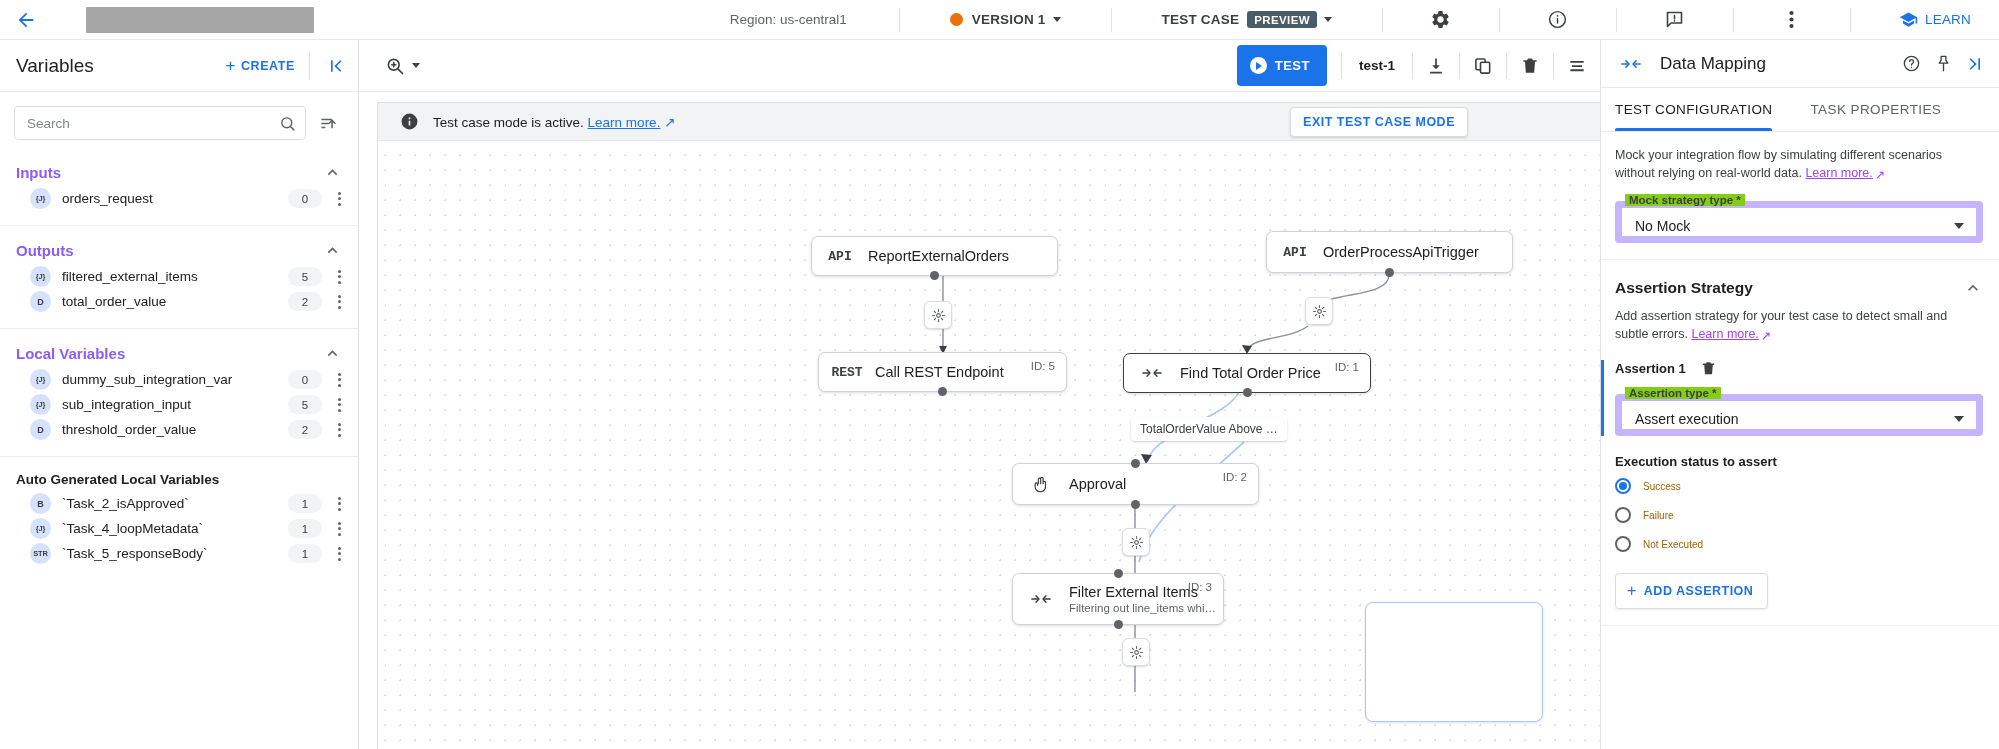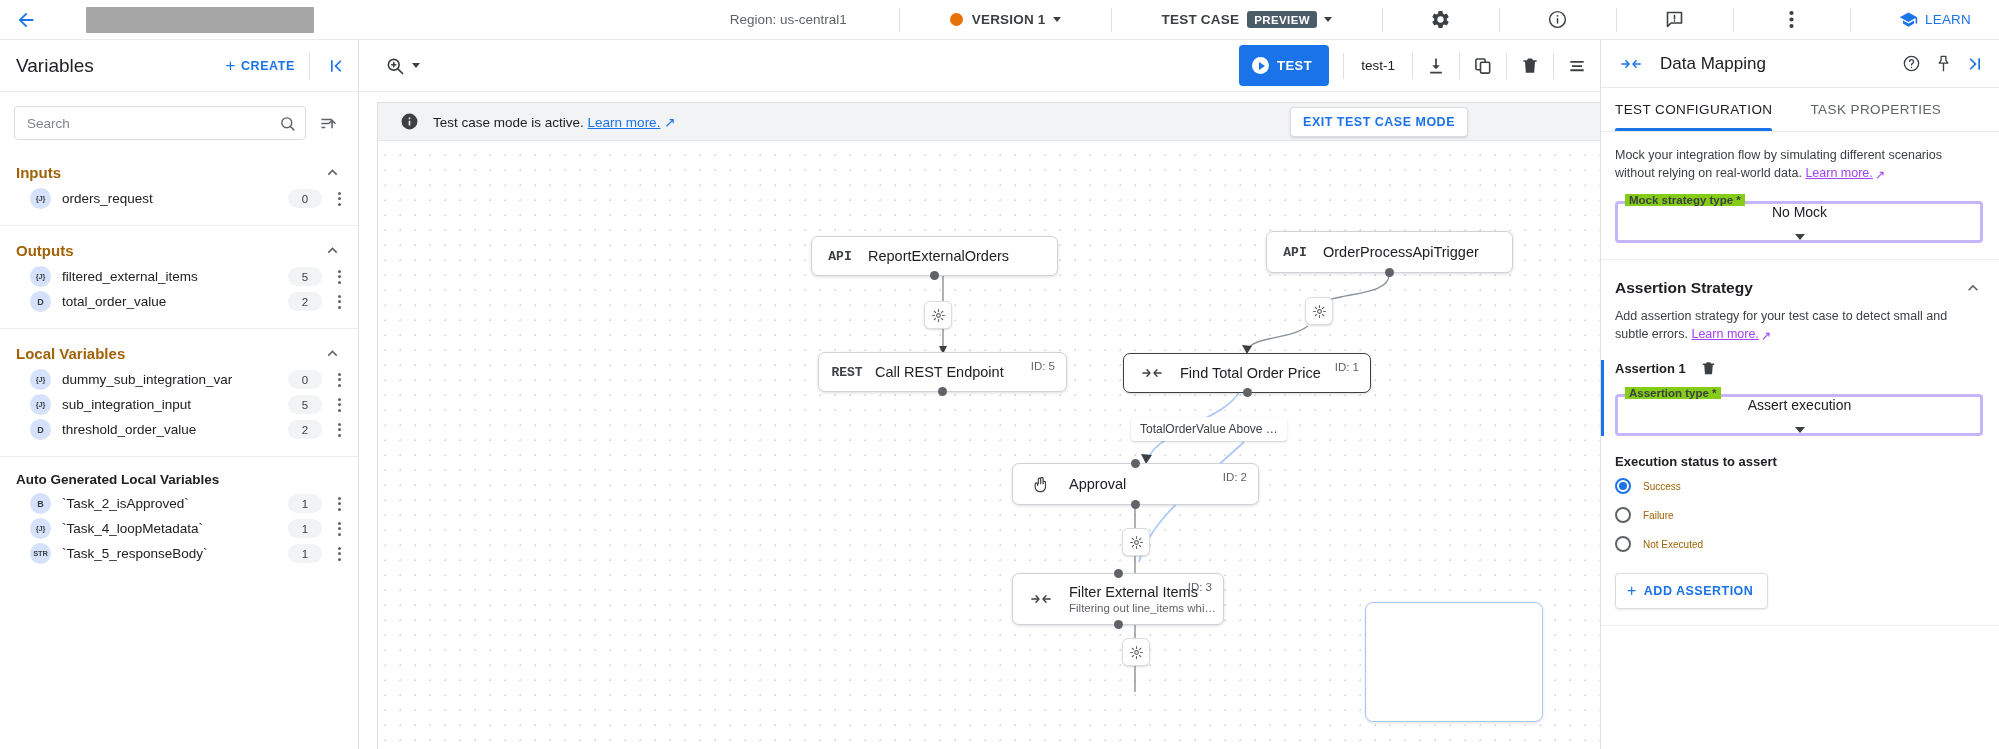--- a/index.html
+++ b/index.html
@@ -71,21 +71,21 @@
     font-family: "Liberation Sans", sans-serif; background: transparent;
   }
   .search-box input::placeholder { color: #80868b; }
   .sort-btn { width: 32px; height: 34px; display: flex; align-items: center; justify-content: center;
               color: #5f6368; cursor: pointer; margin-left: 6px; }
 
   .vars-scroll { flex: 1 1 auto; overflow: hidden; }
   .var-group { border-bottom: 1px solid #eceff1; padding: 10px 0 14px 0; }
   .var-group:last-child { border-bottom: 0; }
   .group-head { display: flex; align-items: center; padding: 5px 16px 4px 16px; cursor: pointer; }
-  .group-title { font-size: 15px; font-weight: 700; color: #a16207; flex: 1 1 auto; }
+  .group-title { font-size: 15px; font-weight: 700; color: #8b5cf6; flex: 1 1 auto; }
   .chev { color: #5f6368; display: flex; align-items: center; }
   .group-title-sm { font-size: 13.5px; font-weight: 700; color: #202124; flex: 1 1 auto; }
 
   .var-row { display: flex; align-items: center; height: 25px; padding: 0 10px 0 30px; }
   .type-badge {
     width: 21px; height: 21px; border-radius: 50%; background: #d6e2fb; color: #3c4043;
     display: flex; align-items: center; justify-content: center;
     font-size: 9px; font-weight: 700; flex: 0 0 21px; margin-right: 11px; letter-spacing: -.1px;
   }
   .type-badge.tiny { font-size: 7.5px; }
@@ -114,21 +114,21 @@
     letter-spacing: .5px; cursor: pointer; margin-right: 14px;
   }
   .test-btn .play {
     width: 17px; height: 17px; border-radius: 50%; background: #fff; margin-right: 8px;
     display: flex; align-items: center; justify-content: center; flex: 0 0 17px;
   }
   .test-btn .play::after {
     content: ''; width: 0; height: 0; border-left: 6px solid #1a73e8;
     border-top: 4px solid transparent; border-bottom: 4px solid transparent; margin-left: 2px;
   }
-  .tc-name { font-size: 13.5px; font-weight: 400; color: #202124; padding: 0 17px; white-space: nowrap; }
+  .tc-name { font-size: 13.5px; font-weight: 700; color: #202124; padding: 0 17px; white-space: nowrap; }
   .ct-sep { width: 1px; height: 26px; background: #e0e0e0; flex: 0 0 1px; }
   .ct-icon { width: 46px; height: 52px; display: flex; align-items: center; justify-content: center;
              color: #3c4043; cursor: pointer; flex: 0 0 46px; }
 
   .canvas {
     flex: 1 1 auto; position: relative; overflow: hidden; background: #fff;
   }
   .grid-area {
     position: absolute; left: 18px; top: 10px; right: 0; bottom: 0;
     background-color: #fff;
@@ -203,22 +203,22 @@
   .rp-desc { font-size: 12.5px; color: #3c4043; line-height: 1.45; }
   .rp-desc a { color: #a142f4; text-decoration: underline; }
   .ext-ic { display: inline-block; vertical-align: -2px; margin-left: 2px; color: #a142f4; }
 
   .field { position: relative; margin-top: 17px; }
   .field-label {
     position: absolute; top: -7px; left: 10px; background: #84cc16; padding: 0 4px;
     font-size: 11.5px; font-weight: 700; color: #3c4043; z-index: 2;
   }
   .field-box {
-    height: 42px; border: 3px solid #c4b5fd; border-radius: 4px; display: flex; align-items: center;
-    padding: 0 12px 0 13px; cursor: pointer; flex-direction: column;
+    height: 42px; border: 7px solid #c4b5fd; border-radius: 4px; display: flex; align-items: center;
+    padding: 8px 12px 0 13px; cursor: pointer;
   }
   .field-val { flex: 1 1 auto; font-size: 14px; color: #202124; }
   .dd-caret { width: 0; height: 0; border-left: 5.5px solid transparent; border-right: 5.5px solid transparent;
               border-top: 6.5px solid #3c4043; flex: 0 0 auto; }
 
   .sect-head { display: flex; align-items: center; padding: 4px 0 9px 0; cursor: pointer; }
   .sect-title { font-size: 15.5px; font-weight: 700; color: #202124; flex: 1 1 auto; }
 
   .assertion-row { display: flex; align-items: center; margin-top: 14px; }
   .assert-label { font-size: 13px; font-weight: 700; color: #202124; margin-right: 14px; }

